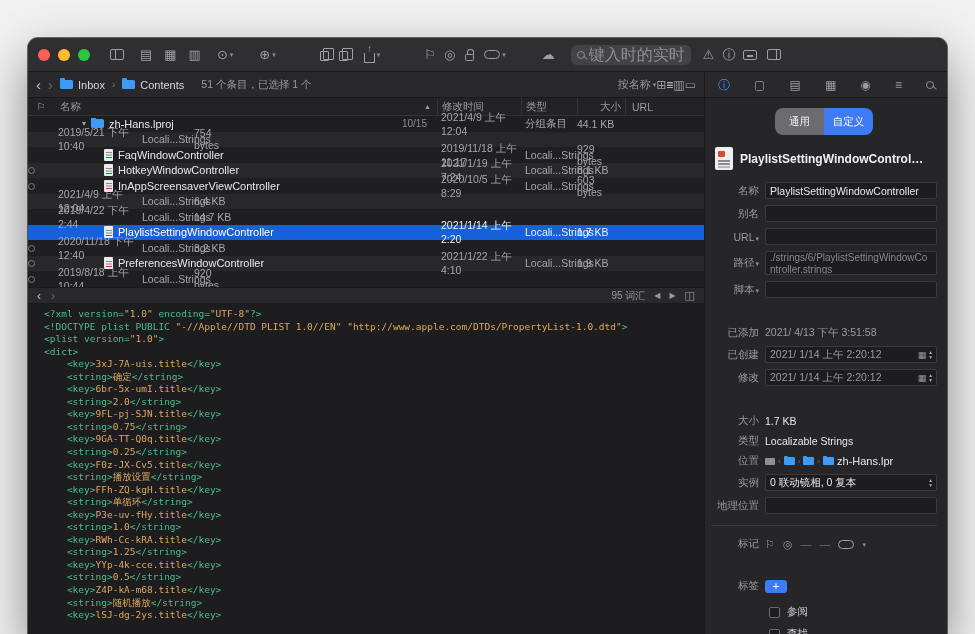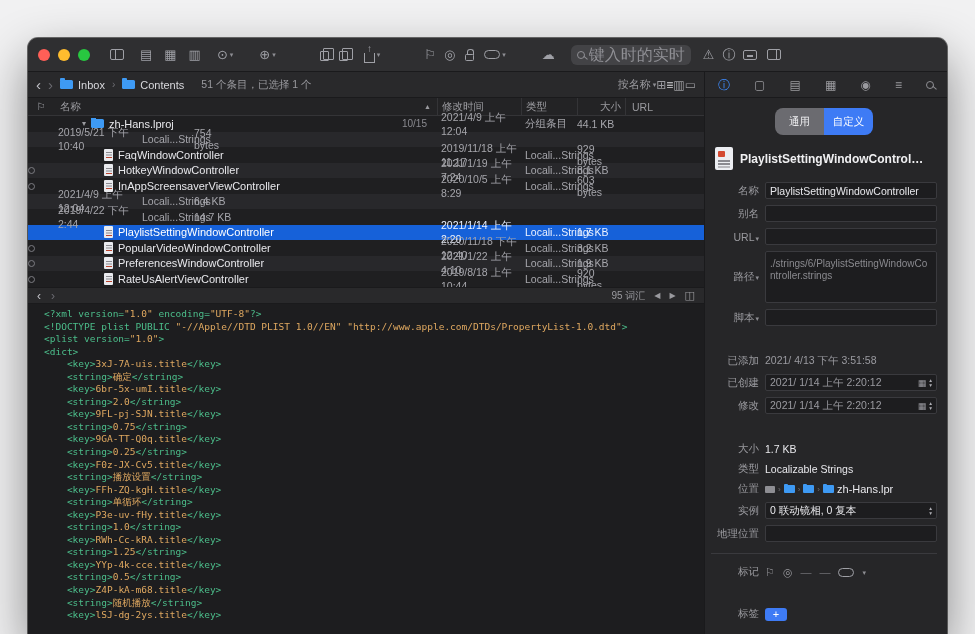--- a/index.html
+++ b/index.html
@@ -104,21 +104,21 @@
   .insp-title{display:flex;align-items:center;gap:7px;margin:0 0 12px 4px;}
   .bigdoc{width:18px;height:23px;background:#eceef2;border-radius:2px;position:relative;flex:0 0 auto;}
   .bigdoc::before{content:'';position:absolute;left:3px;top:4px;width:7px;height:6px;background:#d44a32;border-radius:1px;}
   .bigdoc::after{content:'';position:absolute;left:3px;top:13px;width:12px;height:1.5px;background:#8a8a90;box-shadow:0 3px 0 #8a8a90,0 6px 0 #b8b8bd;}
   .ititle{font-weight:bold;font-size:12px;color:#f0f0f2;max-width:185px;white-space:nowrap;overflow:hidden;text-overflow:ellipsis;}
   .fr{display:flex;align-items:center;margin-bottom:6px;}
   .fl{width:54px;text-align:right;color:#9a9a9f;font-size:10.5px;padding-right:6px;flex:0 0 auto;white-space:nowrap;}
   .lchev{font-size:7px;color:#8e8e93;margin-left:1px;}
   .tf{flex:1;height:17px;background:#1d1d1f;border:1px solid #3a3a3e;border-radius:2px;padding:0 4px;
     display:flex;align-items:center;font-size:10.5px;color:#e8e8ec;overflow:hidden;white-space:nowrap;min-width:0;}
-  .tf.multi{height:52px;align-items:flex-start;white-space:normal;color:#8a8a8f;word-break:break-all;line-height:12px;padding-top:6px;font-size:10px;}
+  .tf.multi{height:24px;align-items:flex-start;white-space:normal;color:#8a8a8f;word-break:break-all;line-height:12px;padding-top:0;font-size:10px;}
   .tf.datev{color:#9a9aa0;}
   .pv{color:#9a9aa0;font-size:10.5px;}
   .pv.w{color:#e8e8ec;}
   .cal{margin-left:auto;font-size:9px;color:#9a9aa0;}
   .step{display:inline-flex;flex-direction:column;margin-left:3px;font-size:5.5px;line-height:4.5px;color:#b0b0b6;}
   .loc{display:flex;align-items:center;gap:3px;min-width:0;overflow:hidden;flex:1;}
   .mdisk{width:10px;height:7px;background:#8e8e93;border-radius:1px;flex:0 0 auto;}
   .mfold{width:11px;height:8px;background:#3e9af4;border-radius:1px;position:relative;flex:0 0 auto;}
   .mfold::before{content:'';position:absolute;top:-1.5px;left:0;width:4px;height:2px;background:#3e9af4;border-radius:1px 1px 0 0;}
   .lsep{color:#6f6f74;font-size:8px;flex:0 0 auto;}
@@ -322,46 +322,38 @@
                 <span class="dicon"></span>
                 <span class="fname">PlaylistSettingWindowController</span>
               </div>
               <div class="c-mod">2021/1/14 上午2:20</div>
               <div class="c-type">Locali...Strings</div>
               <div class="c-size">1.7 KB</div>
               <div class="c-url"></div>
             </div>
             <div class="frow">
               <div class="c-flag"><span class="rowdot"></span></div>
-              <div class="c-name lvl2">
-                <span class="dicon"></span>
-                <span class="fname">PopularVideoWindowController</span>
-              </div>
               <div class="c-mod">2020/11/18 下午12:40</div>
               <div class="c-type">Locali...Strings</div>
               <div class="c-size">3.2 KB</div>
               <div class="c-url"></div>
             </div>
             <div class="frow alt">
               <div class="c-flag"><span class="rowdot"></span></div>
               <div class="c-name lvl2">
                 <span class="dicon"></span>
                 <span class="fname">PreferencesWindowController</span>
               </div>
               <div class="c-mod">2021/1/22 上午4:10</div>
               <div class="c-type">Locali...Strings</div>
               <div class="c-size">1.9 KB</div>
               <div class="c-url"></div>
             </div>
             <div class="frow">
               <div class="c-flag"><span class="rowdot"></span></div>
-              <div class="c-name lvl2">
-                <span class="dicon"></span>
-                <span class="fname">RateUsAlertViewController</span>
-              </div>
               <div class="c-mod">2019/8/18 上午10:44</div>
               <div class="c-type">Locali...Strings</div>
               <div class="c-size">920 bytes</div>
               <div class="c-url"></div>
             </div>
           </div>
       </div>
 
       <div class="codebar">
         <span class="nav back">‹</span>

